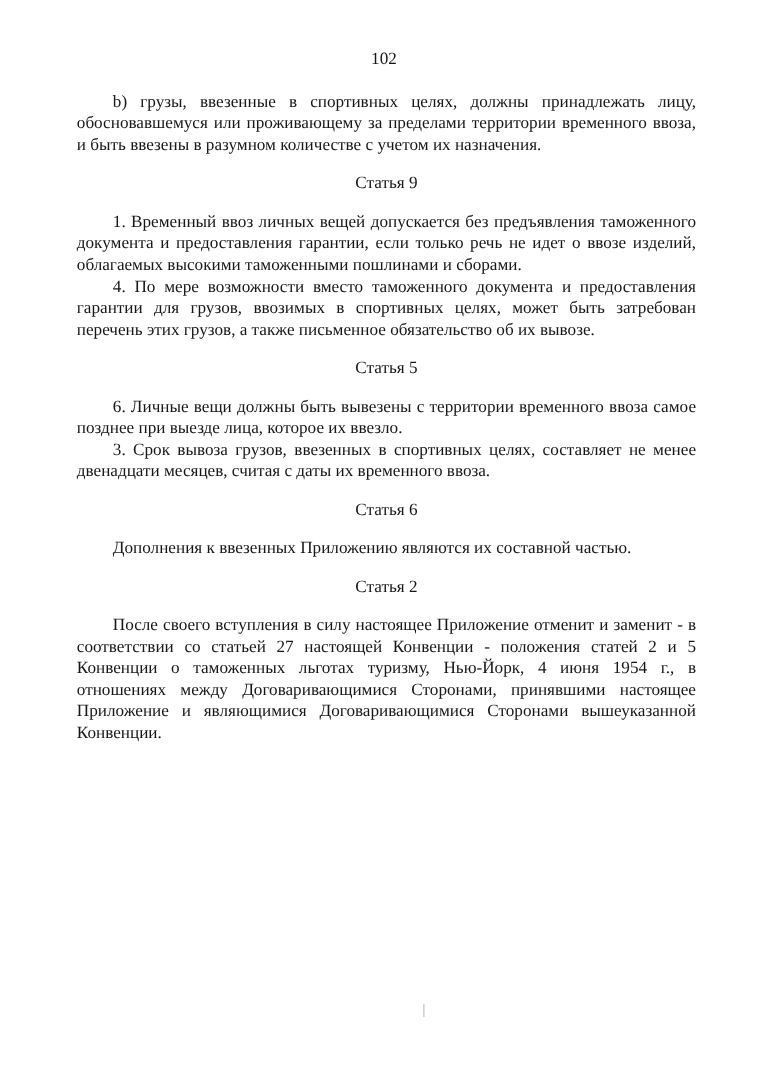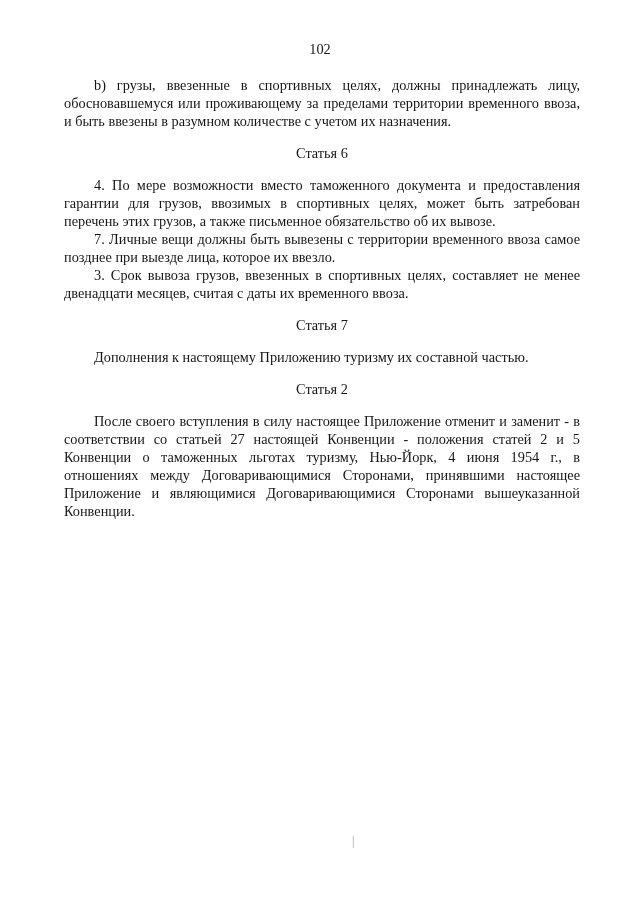--- a/index.html
+++ b/index.html
@@ -58,28 +58,30 @@
 <body>
 
 <div class="page">
 
   <div class="page-number">102</div>
 
   <div class="content">
 
     <p class="para first">b) грузы, ввезенные в спортивных целях, должны принадлежать лицу, обосновавшемуся или проживающему за пределами территории временного ввоза, и быть ввезены в разумном количестве с учетом их назначения.</p>
 
-    <p class="heading">Статья 6</p>
+    <p class="heading">Статья 9</p>
+    <p class="para">1. Временный ввоз личных вещей допускается без предъявления таможенного документа и предоставления гарантии, если только речь не идет о ввозе изделий, облагаемых высокими таможенными пошлинами и сборами.</p>
     <p class="para">4. По мере возможности вместо таможенного документа и предоставления гарантии для грузов, ввозимых в спортивных целях, может быть затребован перечень этих грузов, а также письменное обязательство об их вывозе.</p>
 
-    <p class="para">7. Личные вещи должны быть вывезены с территории временного ввоза самое позднее при выезде лица, которое их ввезло.</p>
+    <p class="heading">Статья 5</p>
+    <p class="para">6. Личные вещи должны быть вывезены с территории временного ввоза самое позднее при выезде лица, которое их ввезло.</p>
     <p class="para">3. Срок вывоза грузов, ввезенных в спортивных целях, составляет не менее двенадцати месяцев, считая с даты их временного ввоза.</p>
 
-    <p class="heading">Статья 7</p>
-    <p class="para">Дополнения к настоящему Приложению туризму их составной частью.</p>
+    <p class="heading">Статья 6</p>
+    <p class="para">Дополнения к ввезенных Приложению являются их составной частью.</p>
 
     <p class="heading">Статья 2</p>
     <p class="para">После своего вступления в силу настоящее Приложение отменит и заменит - в соответствии со статьей 27 настоящей Конвенции - положения статей 2 и 5 Конвенции о таможенных льготах туризму, Нью-Йорк, 4 июня 1954 г., в отношениях между Договаривающимися Сторонами, принявшими настоящее Приложение и являющимися Договаривающимися Сторонами вышеуказанной Конвенции.</p>
 
   </div>
 
   <div class="artifact">|</div>
 
 </div>
 

